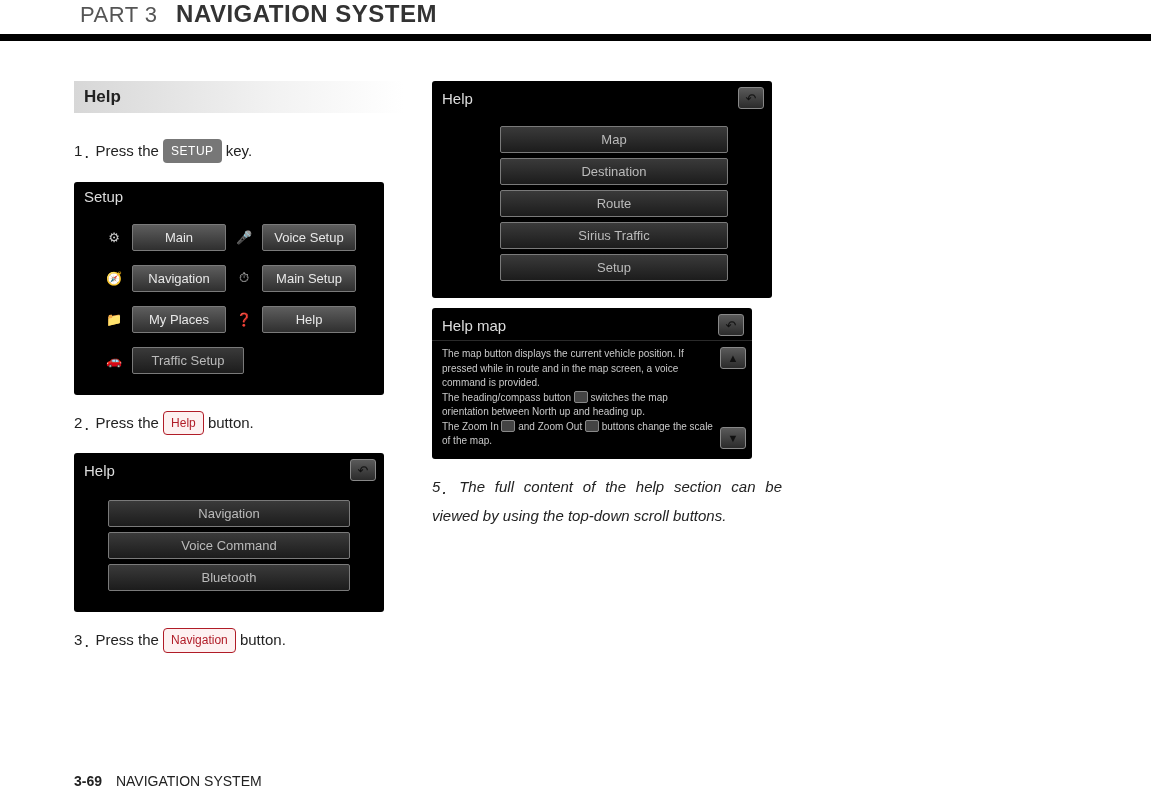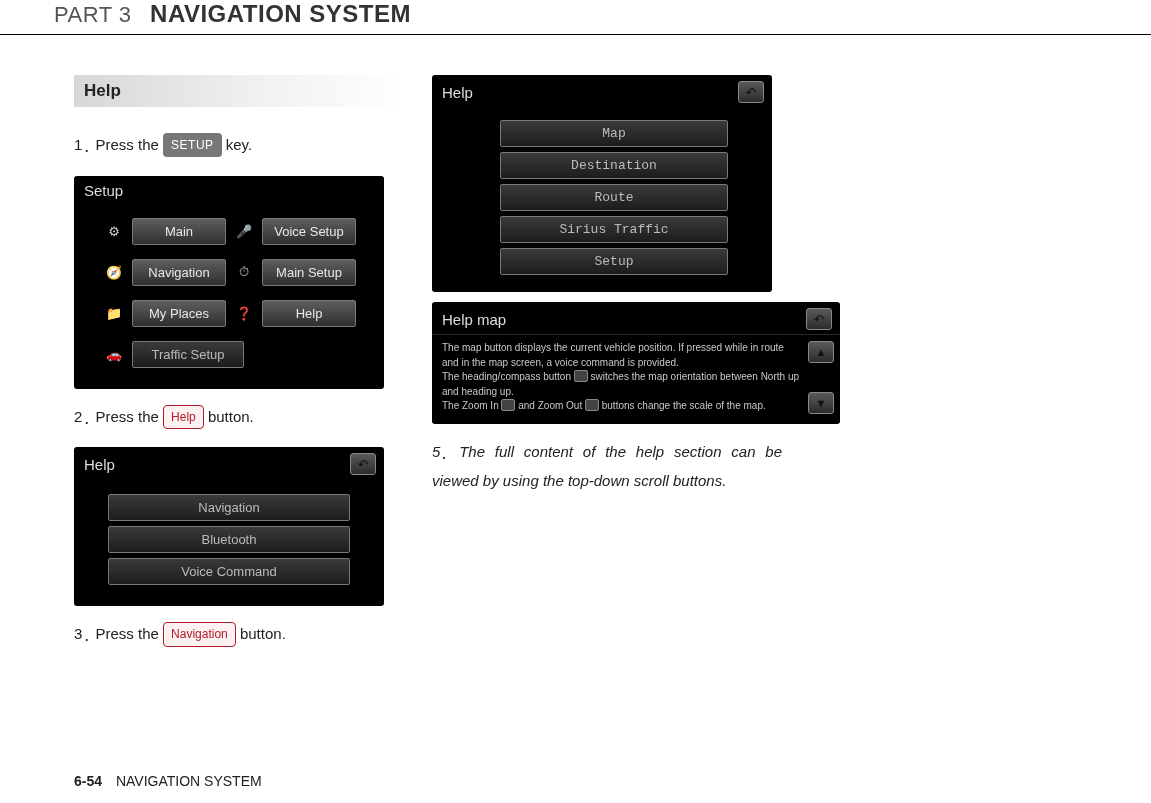--- a/index.html
+++ b/index.html
@@ -7,22 +7,22 @@
     margin: 0;
     background: #fff;
     font-family: "Helvetica Neue", Arial, sans-serif;
     color: #222;
     width: 1151px;
     height: 803px;
     position: relative;
     overflow: hidden;
   }
   .page-header {
-    padding: 0 0 6px 54px;
-    border-bottom: 1px solid #000000;
+    padding: 0 0 6px 80px;
+    border-bottom: 7px solid #000000;
   }
   .page-header .part {
     font-size: 22px;
     font-weight: 300;
     color: #555;
     letter-spacing: 0.5px;
   }
   .page-header .title {
     font-size: 24px;
     font-weight: 700;
@@ -127,21 +127,21 @@
   .icon-cell {
     display:flex;align-items:center;justify-content:center;
     font-size: 13px;
   }
   .setup-grid .full { grid-column: 1 / span 4; display:flex; align-items:center; gap:6px;}
   .setup-grid .full .icon-cell{width:24px;}
   .setup-grid .full .dev-button{flex:0 0 calc(50% - 15px);}
   .help-map {
     background: #000;
     border-radius: 3px;
-    width: 408px;
+    width: 320px;
     color:#bbb;
     margin: 10px 0 4px 0;
   }
   .help-map .dev-title { border-bottom: 1px solid #2a2a2a; }
   .hm-body {
     display:flex;
     padding: 6px 6px 10px 10px;
     gap:6px;
   }
   .hm-text {
@@ -231,39 +231,39 @@
       <span>Press the </span><span class="cap-red">Help</span><span> button.</span>
     </div>
 
     <div class="device">
       <div class="dev-title">
         <span>Help</span>
         <span class="back-btn">↶</span>
       </div>
       <div class="dev-body narrow">
         <div class="dev-button dark">Navigation</div>
+        <div class="dev-button dark">Voice Command</div>
         <div class="dev-button dark">Bluetooth</div>
-        <div class="dev-button dark">Voice Command</div>
       </div>
     </div>
 
     <div class="step">
       <span class="num">3</span><span class="dot">.</span>
       <span>Press the </span><span class="cap-red">Navigation</span><span> button.</span>
     </div>
   </div>
 
   <div class="col" style="width:350px;">
 
     <div class="device" style="width:340px;margin-top:0;">
       <div class="dev-title">
         <span>Help</span>
         <span class="back-btn">↶</span>
       </div>
-      <div class="dev-body" style="padding:8px 44px 12px 68px;font-family:Liberation Mono, monospace;">
+      <div class="dev-body" style="padding:8px 44px 12px 68px;">
         <div class="dev-button dark">Map</div>
         <div class="dev-button dark">Destination</div>
         <div class="dev-button dark">Route</div>
         <div class="dev-button dark">Sirius Traffic</div>
         <div class="dev-button dark">Setup</div>
       </div>
     </div>
 
 
     <div class="help-map">
@@ -289,15 +289,15 @@
 
     <div class="step justify">
       <span class="num">5</span><span class="dot">.</span>
       <span>The full content of the help section can be viewed by using the top-down scroll buttons.</span>
     </div>
 
   </div>
 </div>
 
 <div class="footer">
-  <span class="pn">6-54</span>
+  <span class="pn">3-69</span>
   <span>NAVIGATION SYSTEM</span>
 </div>
 
 </body></html>

